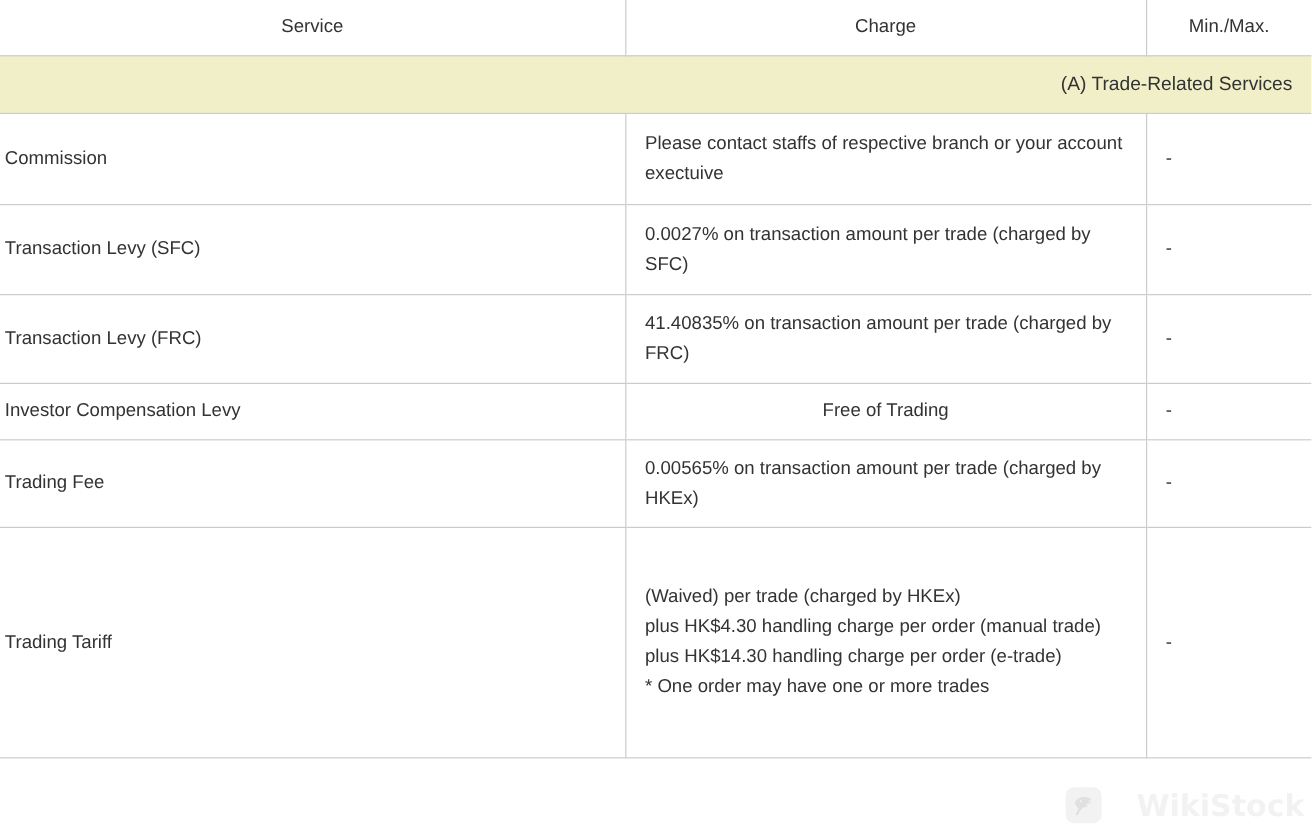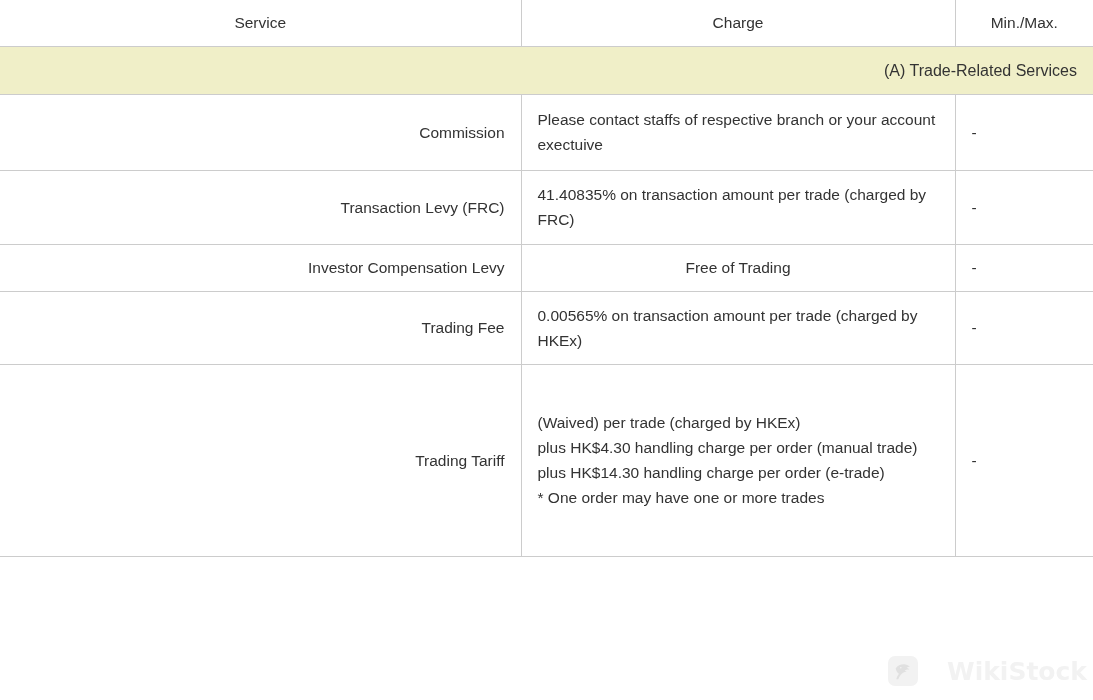--- a/index.html
+++ b/index.html
@@ -53,22 +53,22 @@
     background: #f0efc8;
     height: 48px;
     padding: 0 16px;
     text-align: right;
     font-size: 16px;
     color: #333333;
     border-right: none;
   }
 
   td.c-service {
-    padding: 10px 16px;
-    text-align: right;
+    padding: 10px 4px;
+    text-align: left;
   }
   td.c-charge {
     padding: 10px 16px;
     text-align: left;
   }
   td.c-charge.center {
     text-align: center;
   }
   td.c-minmax {
     padding: 10px 16px;
@@ -138,20 +138,25 @@
       <td colspan="3">(A) Trade-Related Services</td>
     </tr>
 
     <tr class="row-commission">
       <td class="c-service">Commission</td>
       <td class="c-charge">Please contact staffs of respective branch or your account exectuive</td>
       <td class="c-minmax">-</td>
     </tr>
 
 
+    <tr class="row-sfc">
+      <td class="c-service">Transaction Levy (SFC)</td>
+      <td class="c-charge">0.0027% on transaction amount per trade (charged by SFC)</td>
+      <td class="c-minmax">-</td>
+    </tr>
 
     <tr class="row-frc">
       <td class="c-service">Transaction Levy (FRC)</td>
       <td class="c-charge">41.40835% on transaction amount per trade (charged by FRC)</td>
       <td class="c-minmax">-</td>
     </tr>
 
     <tr class="row-icl">
       <td class="c-service">Investor Compensation Levy</td>
       <td class="c-charge center">Free of Trading</td>

